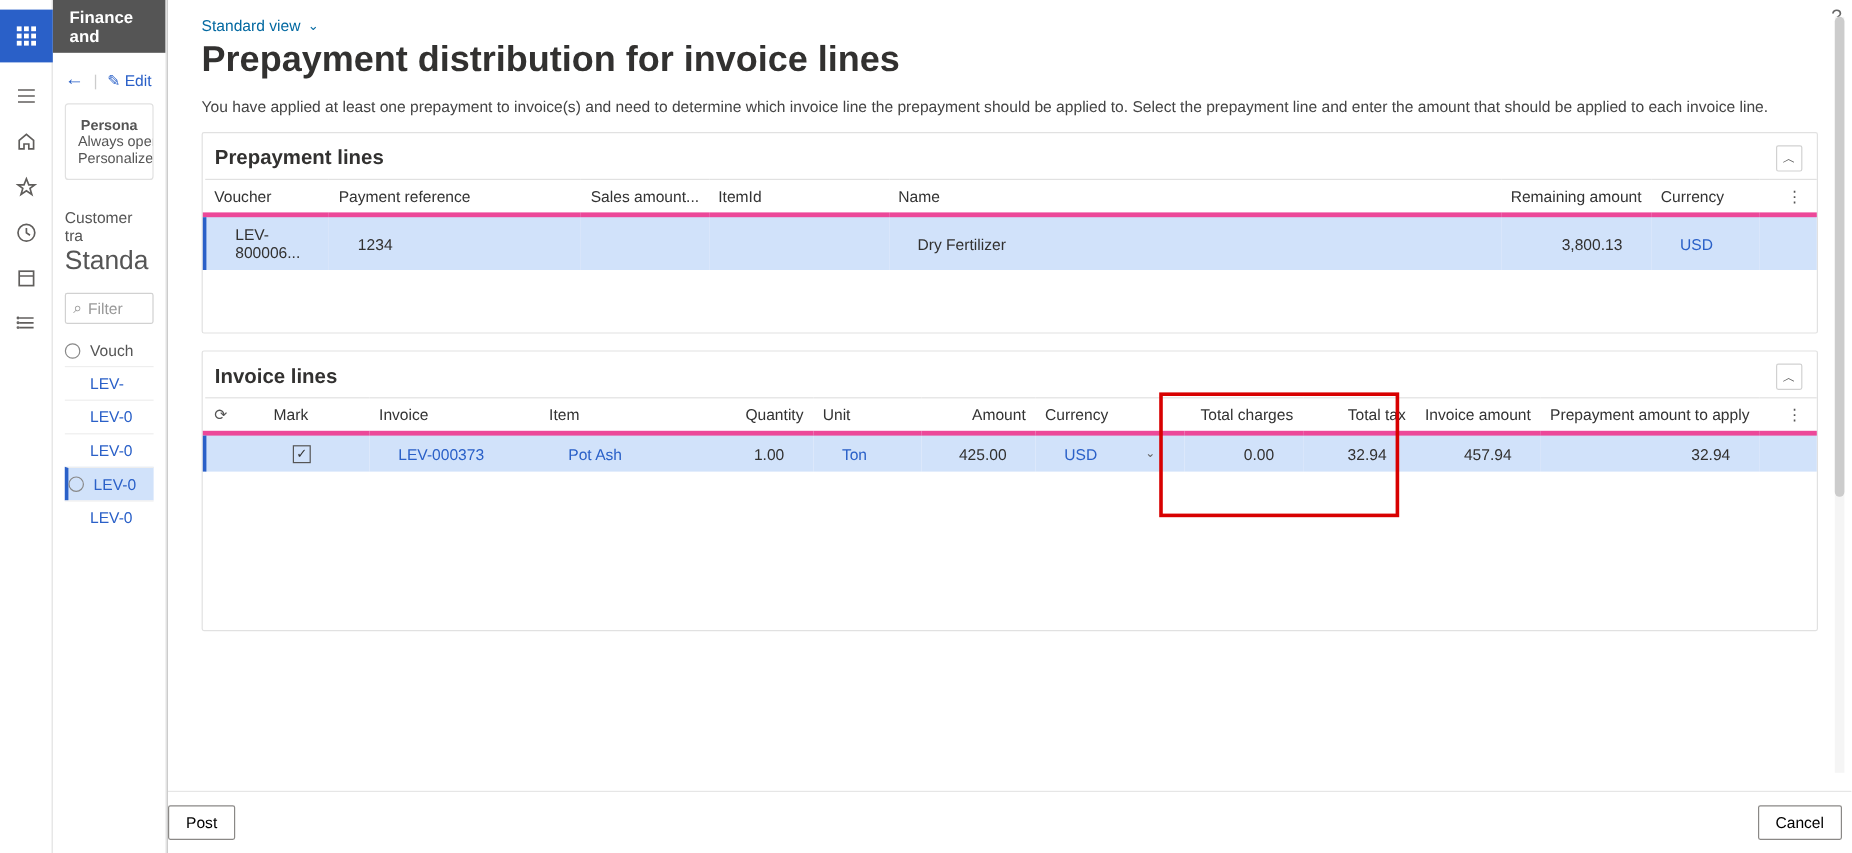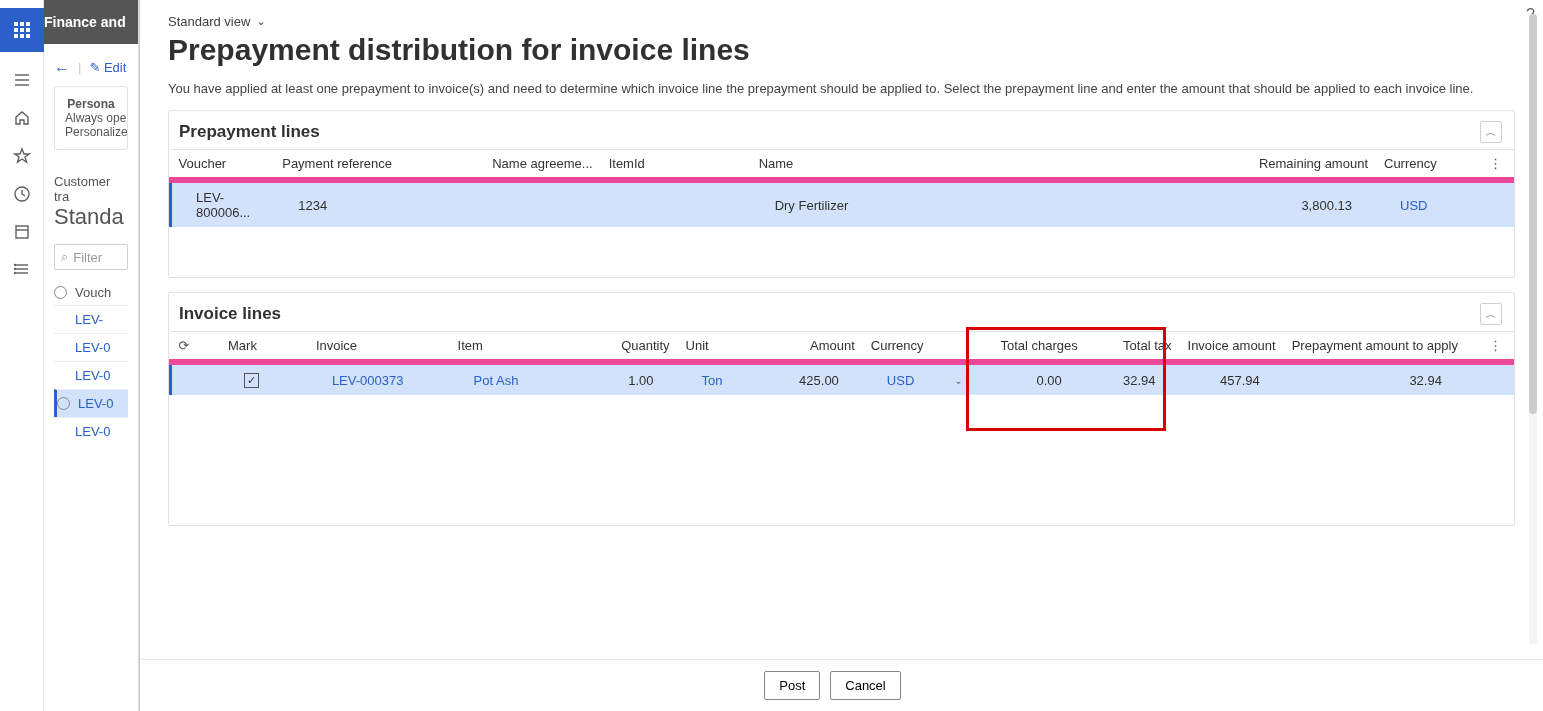--- a/index.html
+++ b/index.html
@@ -8,21 +8,21 @@
   
   
   .left-rail { width: 44px; background: #fff; border-right: 1px solid #e1e1e1; display:flex; flex-direction:column; align-items:center; padding-top:8px; gap:18px; }
   .left-rail .waffle { width:44px; height:44px; background:#2a60c8; display:flex;align-items:center;justify-content:center;}
   .left-rail .waffle svg { fill:#fff;}
   .rail-icon { width:20px; height:20px; color:#605e5c; display:flex;align-items:center;justify-content:center; cursor:pointer;}
   .rail-icon svg { stroke:#605e5c; fill:none; stroke-width:1.4;}
   
   
   .bg-page { flex: 0 0 95px; position:relative; overflow:hidden; border-right:1px solid #ddd;}
-  .bg-header { height:44px; background:#555;color:#fff;display:flex;align-items:center;padding-left:0;font-size:14px;font-weight:600;}
+  .bg-header { height:44px; background:#555;color:#fff;display:flex;align-items:center;padding-left:14px;font-size:14px;font-weight:600;}
   .bg-body { padding:10px 10px; font-size:13px; color:#555;}
   .bg-toolbar {display:flex;align-items:center;gap:8px;padding:4px 0;}
   .bg-toolbar .back {color:#2a60c8; font-size:16px;}
   .bg-toolbar .edit {color:#2a60c8;}
   .bg-card {border:1px solid #e1e1e1;border-radius:3px;padding:10px;margin-top:6px;text-align:right;overflow:hidden;white-space:nowrap; font-size:12px;color:#555;}
   .bg-sub {margin-top:24px;}
   .bg-sub h2{font-size:22px;font-weight:400;}
   .bg-filter{margin-top:14px;border:1px solid #d1d1d1;border-radius:2px;padding:4px 6px;color:#999;display:flex;align-items:center;gap:5px;}
   .bg-list{margin-top:10px;}
   .bg-list .hdr{display:flex;align-items:center;gap:8px;padding:5px 0;color:#555;}
@@ -31,53 +31,53 @@
   .bg-list .row a{color:#2a60c8;}
   .radio{width:13px;height:13px;border:1px solid #888;border-radius:50%;}
   
   
   .dialog { flex:1; display:flex; flex-direction:column; background:#fff; position:relative; border-left:1px solid #ccc; }
   .dialog-inner { flex:1; padding: 14px 28px 0 28px; overflow:hidden; position:relative;}
   .scroll-indicator{position:absolute;right:6px;top:14px;width:8px;height:630px;background:#f5f5f5;}
   .scroll-thumb{width:100%;height:400px;background:#ccc;border-radius:4px;}
   .help-icon{position:absolute;right:8px;top:6px;color:#666;font-size:16px;cursor:pointer;}
   
-  .view-toggle{font-size:13px;color:#404040;display:inline-flex;align-items:center;gap:6px;cursor:pointer;}
+  .view-toggle{font-size:13px;color:#0369a1;display:inline-flex;align-items:center;gap:6px;cursor:pointer;}
   .view-toggle .chev{font-size:11px;}
   .page-title{font-size:30px;font-weight:600;margin-top:4px;}
   .desc{margin-top:14px;font-size:13px;color:#444;}
   
   .section{margin-top:14px;border:1px solid #e1e1e1;border-radius:2px;}
   .section-h{display:flex;justify-content:space-between;align-items:center;padding:10px 12px 6px 10px;}
   .section-h h3{font-size:17px;font-weight:600;}
   .collapse-btn{width:22px;height:22px;border:1px solid #d1d1d1;border-radius:2px;display:flex;align-items:center;justify-content:center;cursor:pointer;font-size:11px;color:#555;}
   .section .sec-body{min-height:128px;}
   .section.inv .sec-body{min-height:194px;}
   
   table.grid{width:100%;border-collapse:collapse;font-size:13px;}
-  table.grid th{font-weight:400;color:#333;text-align:right;padding:6px 8px;border-top:1px solid #e1e1e1;border-bottom:6px solid #ec4899;white-space:nowrap;}
+  table.grid th{font-weight:400;color:#333;text-align:right;padding:6px 8px;border-top:1px solid #e1e1e1;border-bottom:4px solid #ec4899;white-space:nowrap;}
   table.grid th.left,table.grid td.left{text-align:left;}
   table.grid td{padding:7px 24px;text-align:right;border-top:1px solid #f0f0f0;}
   table.grid tr.sel td{background:#d1e2fa;}
   table.grid tr.sel td:first-child{background:#d1e2fa;border-left:3px solid #2a60c8;}
   .link{color:#2a60c8;cursor:pointer;}
   .chk{width:15px;height:15px;border:1px solid #555;display:inline-flex;align-items:center;justify-content:center;font-size:11px;color:#333;cursor:pointer;}
   .chk.checked::before{content:"✓";}
   .refresh{cursor:pointer;font-size:13px;color:#555;}
   .more-btn{cursor:pointer;padding:0 4px;color:#555;}
   .ccy-cell{display:inline-flex;align-items:center;gap:40px;}
   .ccy-cell .dd{color:#666;font-size:10px;}
   
   .highlight-box{position:absolute;border:3px solid #d80000; pointer-events:none;}
   
   .summary{margin-top:14px;}
   .summary h4{font-size:12px;font-weight:700;letter-spacing:.3px;}
   .summary p{margin-top:6px;color:#666;font-size:13px;}
   
-  .footer{height:52px;border-top:1px solid #e6e6e6;display:flex;justify-content:center;align-items:center;gap:10px;padding-right:18px;}
+  .footer{height:52px;border-top:1px solid #e6e6e6;display:flex;justify-content:space-between;align-items:center;gap:10px;padding-right:8px;}
   .btn{border:1px solid #8a8886;background:#fff;padding:6px 14px;font-size:13px;border-radius:2px;cursor:pointer;}
   
   
   .prep col.c1{width:100px}.prep col.c2{width:210px}.prep col.c3{width:90px}.prep col.c4{width:150px}.prep col.c5{width:auto}.prep col.c6{width:110px}.prep col.c7{width:90px}.prep col.c8{width:18px}
   .invl col.m0{width:32px}.invl col.m1{width:92px}.invl col.m2{width:150px}.invl col.m3{width:146px}.invl col.m4{width:96px}.invl col.m5{width:94px}.invl col.m6{width:96px}.invl col.m7{width:86px}.invl col.m8{width:100px}.invl col.m9{width:96px}.invl col.m10{width:90px}.invl col.m11{width:auto}.invl col.m12{width:18px}
 </style>
 </head>
 <body>
 
 <div class="app">
@@ -218,21 +218,21 @@
                 <col class="c4">
                 <col class="c5">
                 <col class="c6">
                 <col class="c7">
                 <col class="c8">
               </colgroup>
           <thead>
                 <tr>
             <th class="left">Voucher</th>
             <th class="left">Payment reference</th>
-            <th class="left">Name agreeme...</th>
+            <th class="left">Sales amount...</th>
             <th class="left">ItemId</th>
             <th class="left">Name</th>
             <th>Remaining amount</th>
             <th class="left">Currency</th>
             <th><span class="more-btn">⋮</span></th>
           </tr>
               </thead>
           <tbody>
             <tr class="sel">
               <td class="left">LEV-800006...</td>

